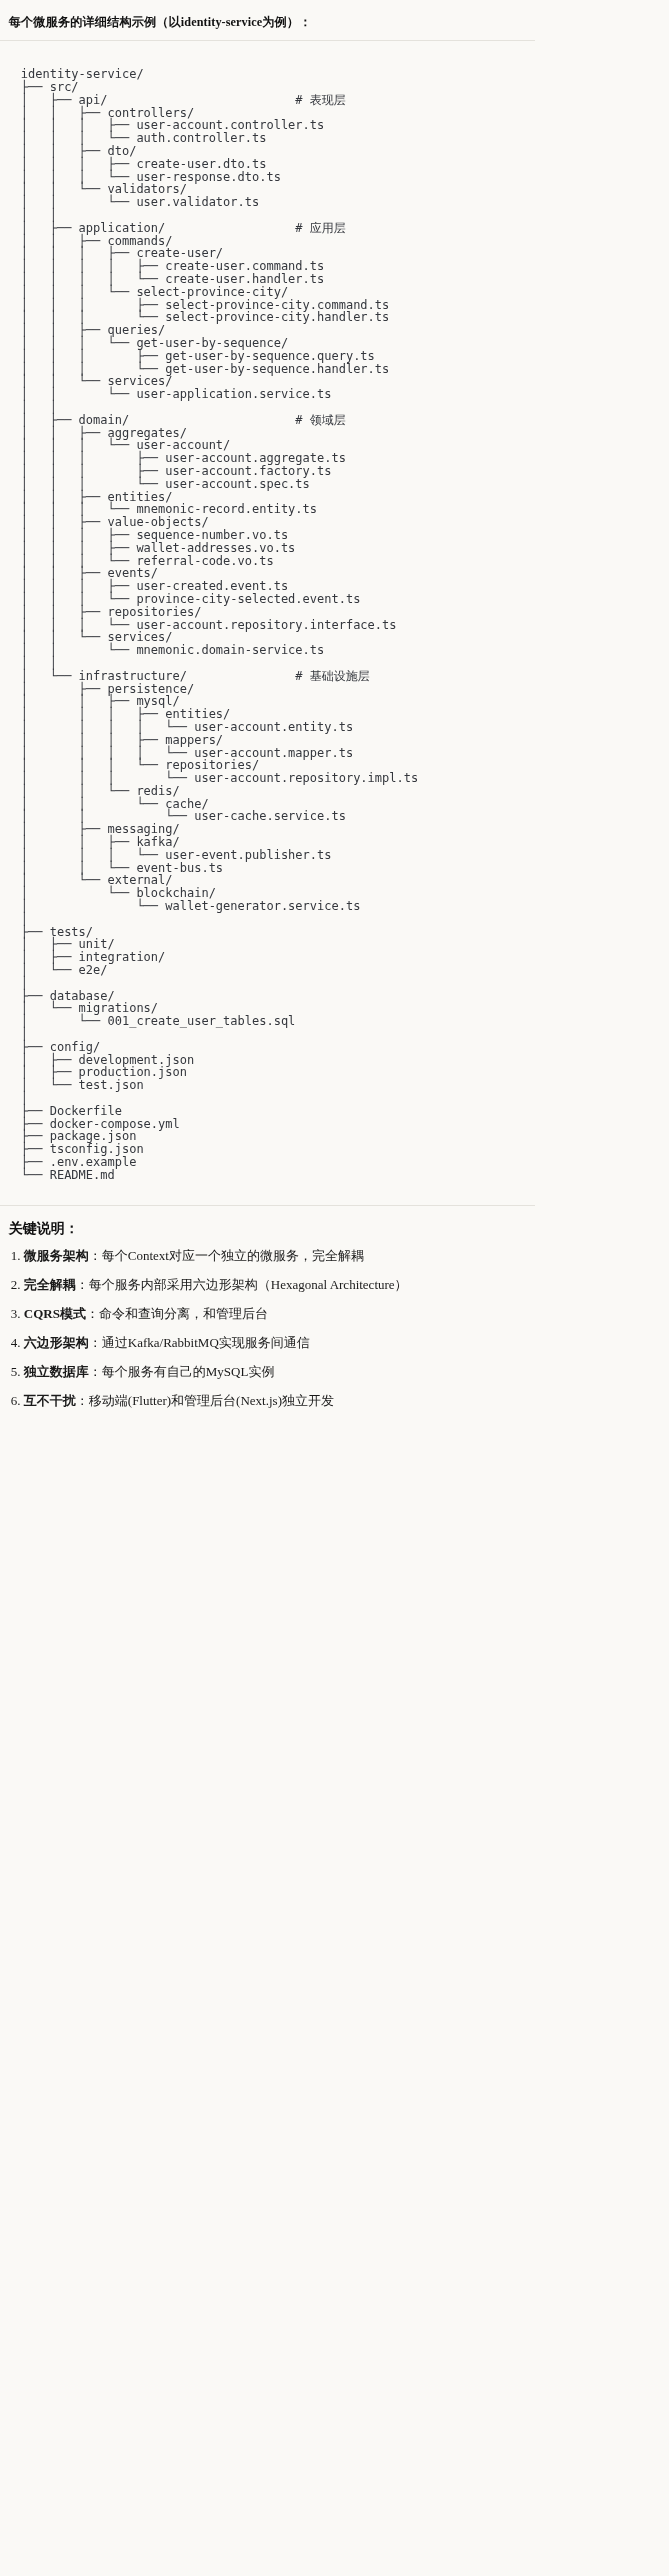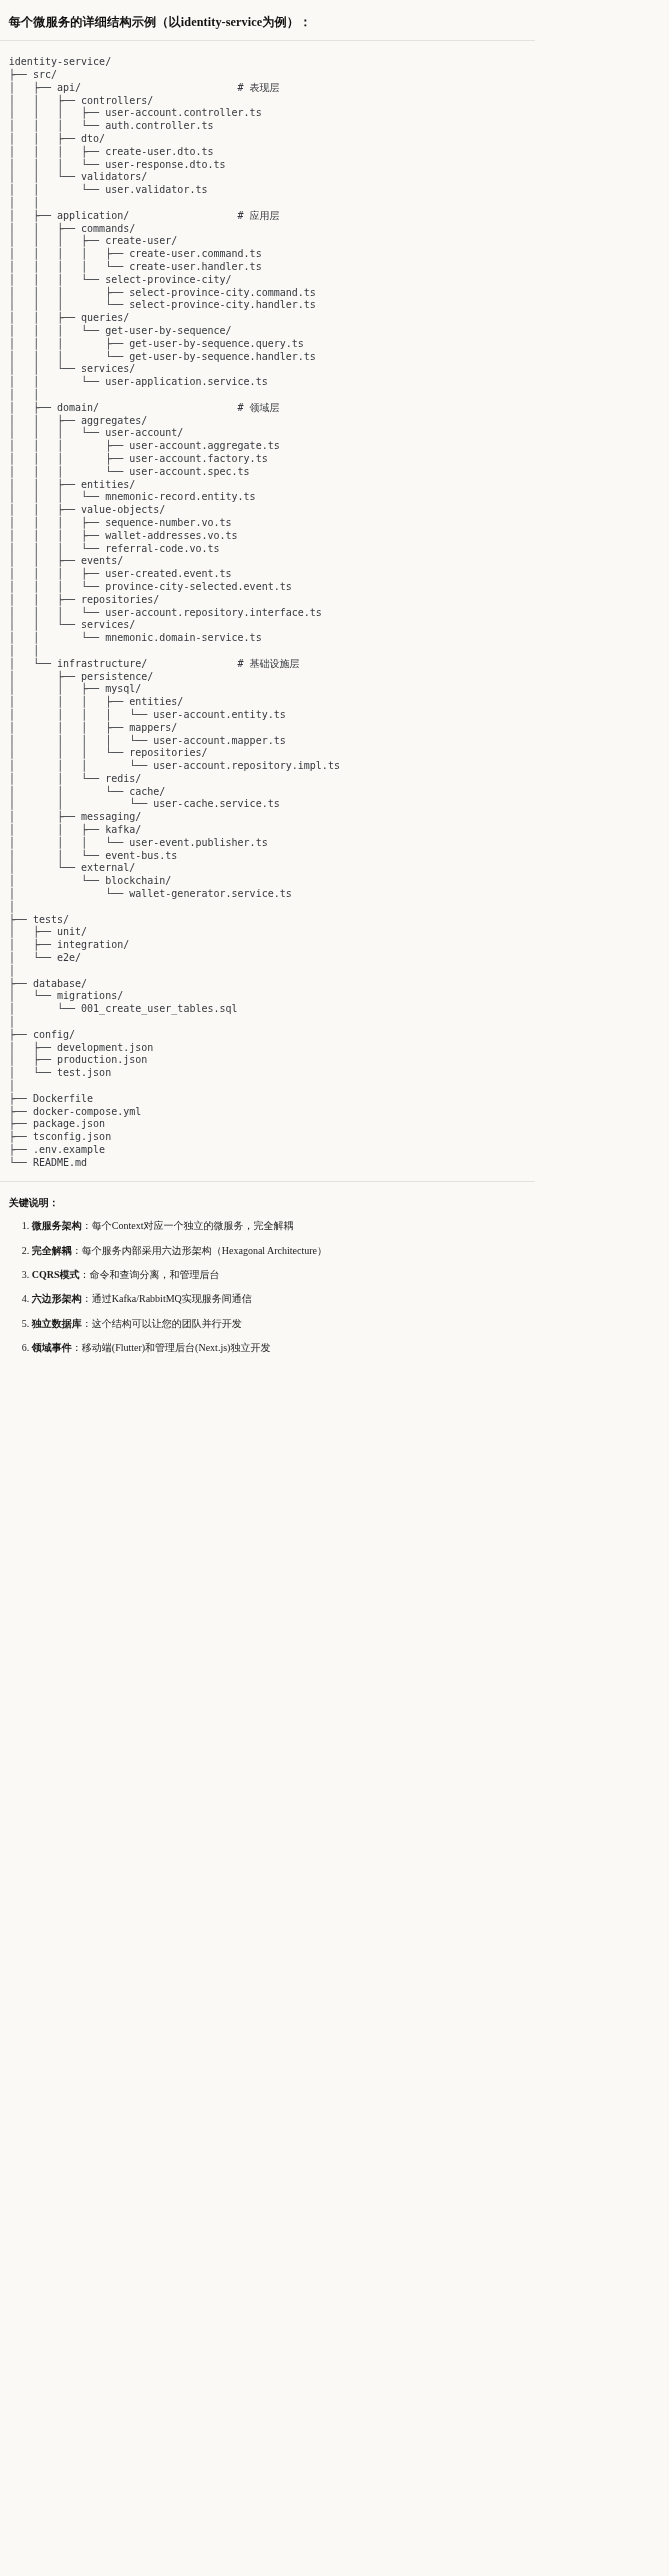--- a/index.html
+++ b/index.html
@@ -29,54 +29,53 @@
     margin: 0;
     color: #111;
   }
 
   
   .tree-block {
     padding: 15px 8.8px 11.3px 8.8px;
     background: #FAF9F6;
   }
   pre.tree {
-    margin: 0;
+    margin: 12px;
     font-family: "DejaVu Sans Mono", "Liberation Mono", monospace;
-    font-size: 10px;
+    font-size: 12px;
     line-height: 12.8px;
     color: #34373d;
     white-space: pre;
     letter-spacing: 0px;
     tab-size: 4;
   }
 
   
   .notes-block {
     padding: 6.3px 8.8px 16.3px 8.8px;
     background: #FAF9F6;
     border-top: 0.6px solid #e4e2dc;
   }
   .notes-title {
     font-family: Liberation Mono, monospace;
     font-weight: bold;
-    font-size: 10px;
+    font-size: 14px;
     margin: 7.5px 0 8.8px 0;
     color: #111;
   }
   ol.notes-list {
     margin: 0 0 11.3px 0;
     padding-left: 15px;
     list-style: decimal;
   }
   ol.notes-list li {
-    font-size: 10px;
+    font-size: 13px;
     line-height: 1.55;
     margin-bottom: 8.8px;
     color: #1a1a1a;
-    margin-left: 8px;
   }
   ol.notes-list li .note-term { font-weight: bold; }
   ol.notes-list li .note-sep { font-weight: normal; }
   ol.notes-list li .note-desc { font-weight: normal; }
   .closing {
     font-size: 9px;
     line-height: 1.6;
     margin: 10px 0 0 0;
     color: #1a1a1a;
   }
@@ -190,23 +189,23 @@
       <li>
         <span class="note-term">完全解耦</span><span class="note-sep">：</span><span class="note-desc">每个服务内部采用六边形架构（Hexagonal Architecture）</span>
       </li>
       <li>
         <span class="note-term">CQRS模式</span><span class="note-sep">：</span><span class="note-desc">命令和查询分离，和管理后台</span>
       </li>
       <li>
         <span class="note-term">六边形架构</span><span class="note-sep">：</span><span class="note-desc">通过Kafka/RabbitMQ实现服务间通信</span>
       </li>
       <li>
-        <span class="note-term">独立数据库</span><span class="note-sep">：</span><span class="note-desc">这个结构可以让您的团队并行开发</span>
-      </li>
-      <li>
-        <span class="note-term">领域事件</span><span class="note-sep">：</span><span class="note-desc">移动端(Flutter)和管理后台(Next.js)独立开发</span>
+        <span class="note-term">独立数据库</span><span class="note-sep">：</span><span class="note-desc">每个服务有自己的MySQL实例</span>
+      </li>
+      <li>
+        <span class="note-term">互不干扰</span><span class="note-sep">：</span><span class="note-desc">移动端(Flutter)和管理后台(Next.js)独立开发</span>
       </li>
     </ol>
 
   </div>
 
 </div>
 
 
 </body></html>

